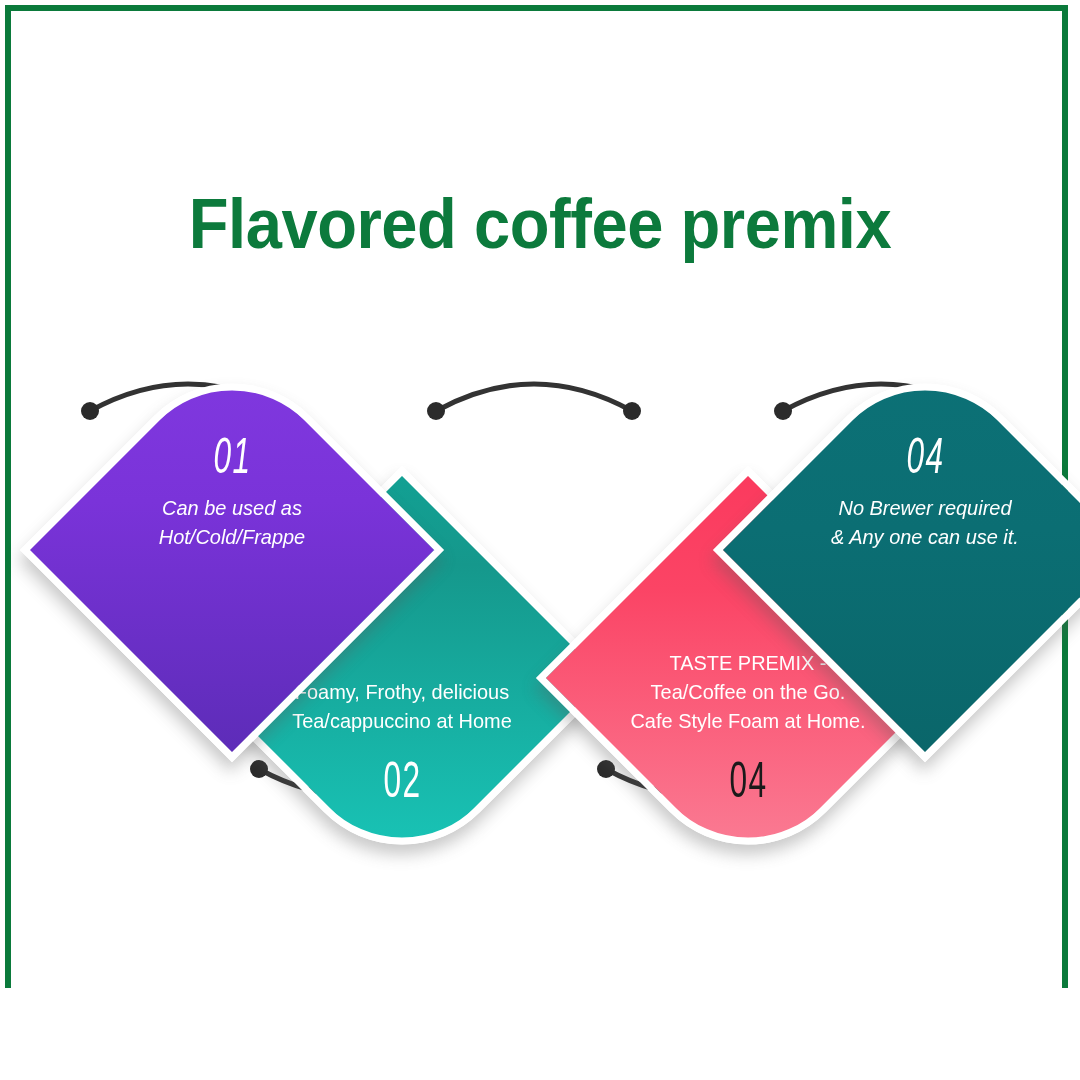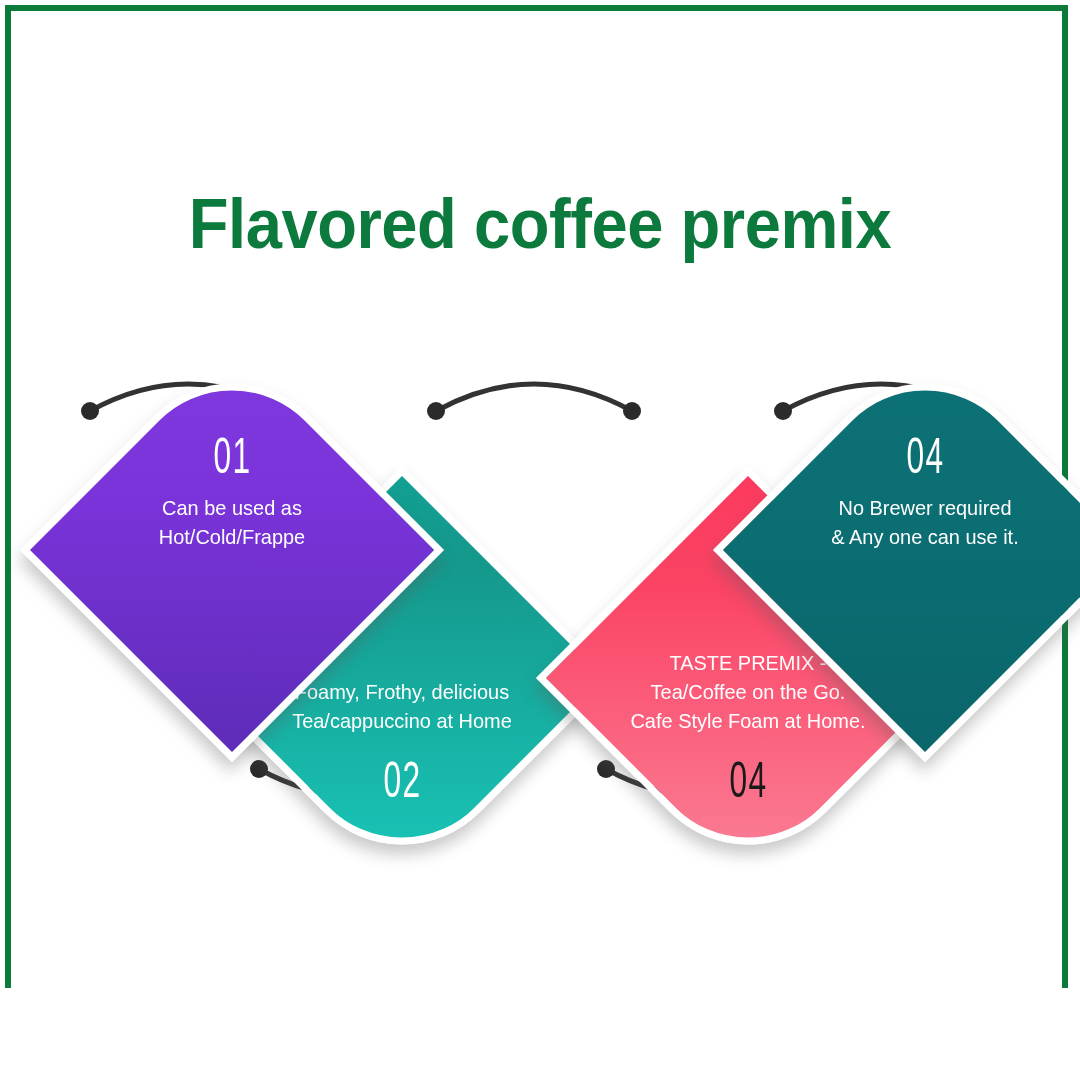--- a/index.html
+++ b/index.html
@@ -125,21 +125,21 @@
 
   
   #card1 { left: 82px;  top: 400px; }
   #card2 { left: 252px; top: 528px; }
   #card3 { left: 428px; top: 400px; }
   #card4 { left: 598px; top: 528px; }
   #card5 { left: 775px; top: 400px; }
 
   
   .card.down { z-index: 2; }
-  .card.up   { z-index: 3; }
+  .card.up   { z-index: 3; font-style: italic; }
   .arc-layer { z-index: 1; }
 </style>
 </head>
 <body>
 
 <div id="canvas">
 
   <div id="frame"></div>
 
   <h1 id="title">Flavored coffee premix</h1>

